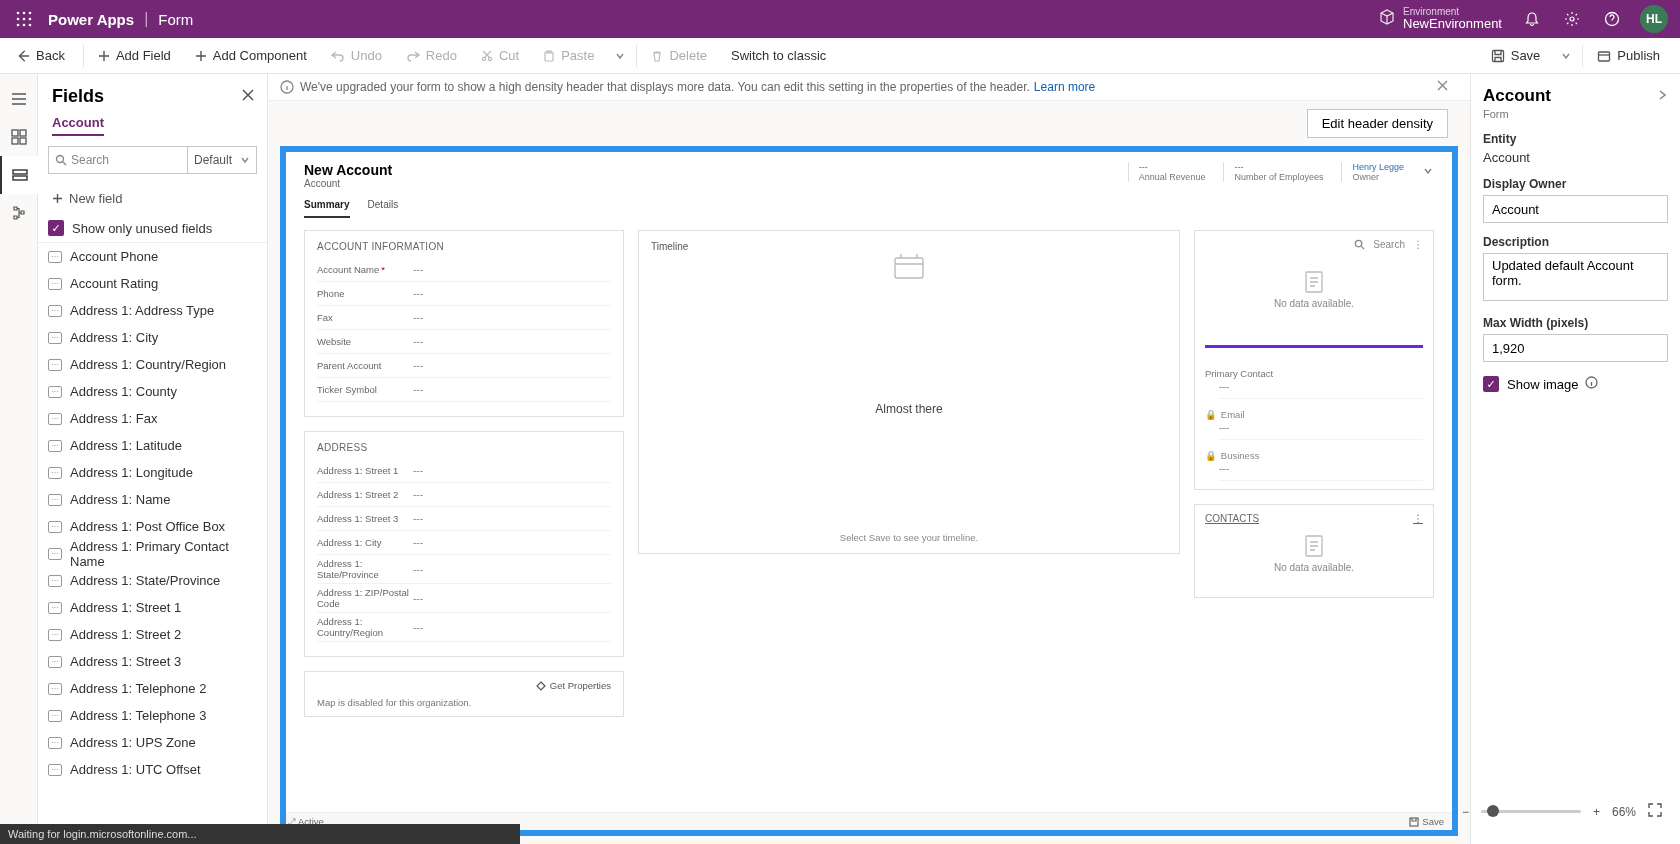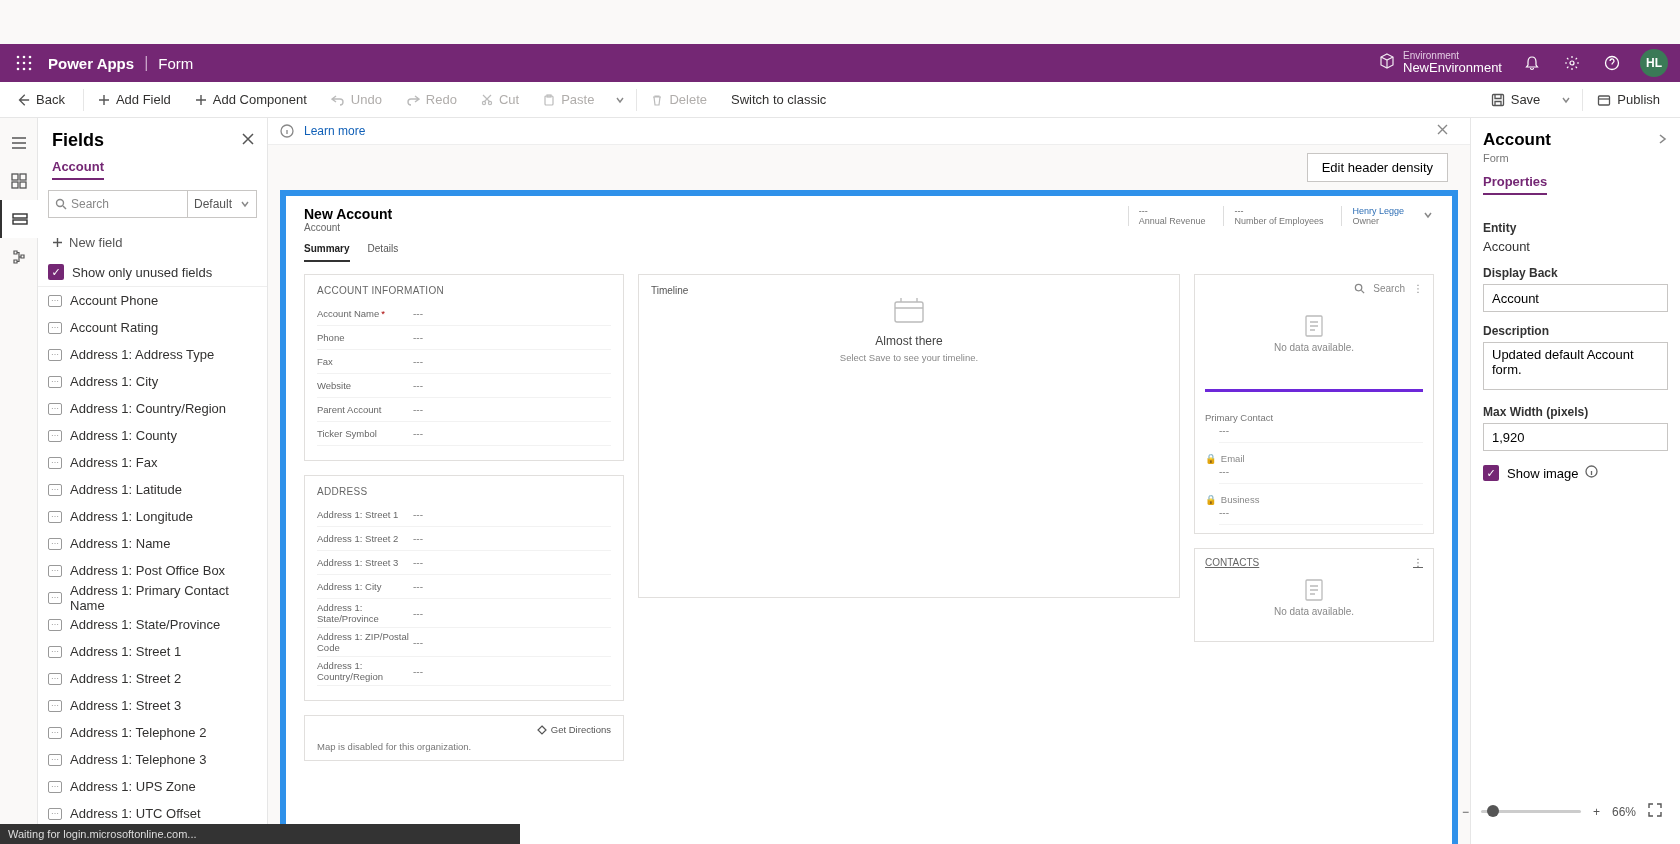--- a/index.html
+++ b/index.html
@@ -1,19 +1,19 @@
 <!DOCTYPE html>
 <html><head>
 <meta charset="utf-8">
 <style>
 * { box-sizing: border-box; margin: 0; padding: 0; font-family: "Segoe UI", Arial, sans-serif; }
 body { background: #faf9f8; width: 1680px; height: 844px; overflow: hidden; position: relative; }
 
 
-.topbar { display: flex; align-items: center; height: 38px; background: #742774; color: #fff; padding: 0 4px; margin-top: 44px; }
+.topbar { display: flex; align-items: center; height: 38px; background: #742774; color: #fff; padding: 0 4px; }
 .waffle { width: 40px; height: 38px; display:flex; align-items:center; justify-content:center; cursor:pointer; }
 .waffle svg { width:16px; height:16px; }
 .app-title { font-size: 15px; font-weight: 600; margin-left: 4px; }
 .crumb-sep { margin: 0 10px; color: #c9a3c9; }
 .crumb-form { font-size: 15px; }
 .topbar-spacer { flex: 1; }
 .env { display:flex; align-items:center; margin-right: 10px; }
 .env-icon { margin-right: 8px; opacity: .9; }
 .env-text { line-height: 1.1; }
 .env-label { font-size: 10px; color: #e3cce3; }
@@ -98,21 +98,21 @@
 
 .section { border:1px solid #e1dfdd; padding:10px 12px 14px 12px; font-size:10px; color:#666; }
 .section-title { color:#666; font-size:10px; letter-spacing:.3px; margin-bottom:6px;}
 .fld-row { display:flex; align-items:center; min-height:24px; border-bottom:1px solid #f2f2f2; padding:3px 0;}
 .fld-label { width:96px; font-size:9.5px; color:#676767;}
 .fld-val { font-size:10px; color:#888;}
 .req-mark{color:#a80000; margin-left:2px;}
 
 .timeline-box{ border:1px solid #e1dfdd; padding:10px 12px; height:324px; display:flex; flex-direction:column; }
 .tl-head{font-size:10px; color:#555; margin-bottom:auto;}
-.tl-center{display:flex; flex-direction:column; align-items:center; justify-content:flex-start; flex:1; color:#666;}
+.tl-center{display:flex; flex-direction:column; align-items:center; justify-content:space-between; flex:1; color:#666;}
 .tl-center svg{ margin-bottom:8px; color:#bbb;}
 .tl-msg1{font-size:12px; color:#444; margin-bottom:4px;}
 .tl-msg2{font-size:9.5px; color:#888;}
 
 .assist-box{ border:1px solid #e1dfdd; padding:8px 10px; font-size:10px;}
 .assist-search{ display:flex; justify-content:flex-end; align-items:center; gap:8px; color:#888; margin-bottom:10px;}
 .assist-search svg{width:11px;height:11px;}
 .nodata{display:flex; flex-direction:column; align-items:center; color:#888; padding:10px 0 16px 0;}
 .nodata svg{margin-bottom:4px; color:#bbb;}
 .pc-section{border-top:3px solid #6d28d9; margin-top:20px; padding-top:20px;}
@@ -440,20 +440,21 @@
         </div>
       </div>
   </div>
 
   <div class="canvas-col">
     <div class="notice">
       <svg width="14" height="14" fill="none" stroke="#888" stroke-width="1.3">
           <circle cx="7" cy="7" r="6"></circle>
           <path d="M7 4v.1M7 6v4"></path>
         </svg>
+      <span>We've upgraded your form to show a high density header that displays more data. You can edit this setting in the properties of the header.</span>
       <a>Learn more</a>
       <span class="notice-close">
         <svg width="11" height="11" stroke="#888" stroke-width="1.4">
             <path d="M1 1l9 9M10 1L1 10"></path>
           </svg>
       </span>
     </div>
     <div class="density-row">
       <button class="density-btn">Edit header density</button>
     </div>
@@ -552,21 +553,21 @@
                       <div class="fld-label">Address 1: Country/Region</div>
                       <div class="fld-val">---</div>
                     </div>
                   </div>
               </div>
               <div class="map-section">
                 <div class="map-row">
                   <svg width="10" height="10" fill="none" stroke="#555" stroke-width="1.2">
                       <path d="M5 1l4 4-4 4-4-4z"></path>
                     </svg>
-                  <span>Get Directions</span>
+                  <span>Get Properties</span>
                 </div>
                 <div>Map is disabled for this organization.</div>
               </div>
             </div>
             <div class="form-col c2">
               <div class="timeline-box">
                 <div class="tl-head">Timeline</div>
                 <div class="tl-center">
                   <svg width="36" height="30" fill="none" stroke="#bbb" stroke-width="1.4">
                       <rect x="4" y="6" width="28" height="20" rx="2"></rect>
@@ -644,26 +645,25 @@
   <div class="props-panel">
     <div class="props-head">
       <span class="props-title">Account</span>
       <span class="props-chev">
         <svg width="12" height="12" fill="none" stroke="#888" stroke-width="1.6">
             <path d="M4 2l5 4-5 4"></path>
           </svg>
       </span>
     </div>
     <div class="props-sub">Form</div>
-    <div><span class="props-tab">Properties</span></div>
 
     <div class="pp-label">Entity</div>
     <div class="pp-val">Account</div>
 
-    <div class="pp-label">Display Back</div>
+    <div class="pp-label">Display Owner</div>
     <input class="pp-input" value="Account" style="">
 
     <div class="pp-label">Description</div>
     <textarea class="pp-textarea" style="">Updated default Account form.</textarea>
 
     <div class="pp-label">Max Width (pixels)</div>
     <input class="pp-input" value="1,920" style="">
 
     <div class="pp-chk-row">
       <span class="chk"></span>

